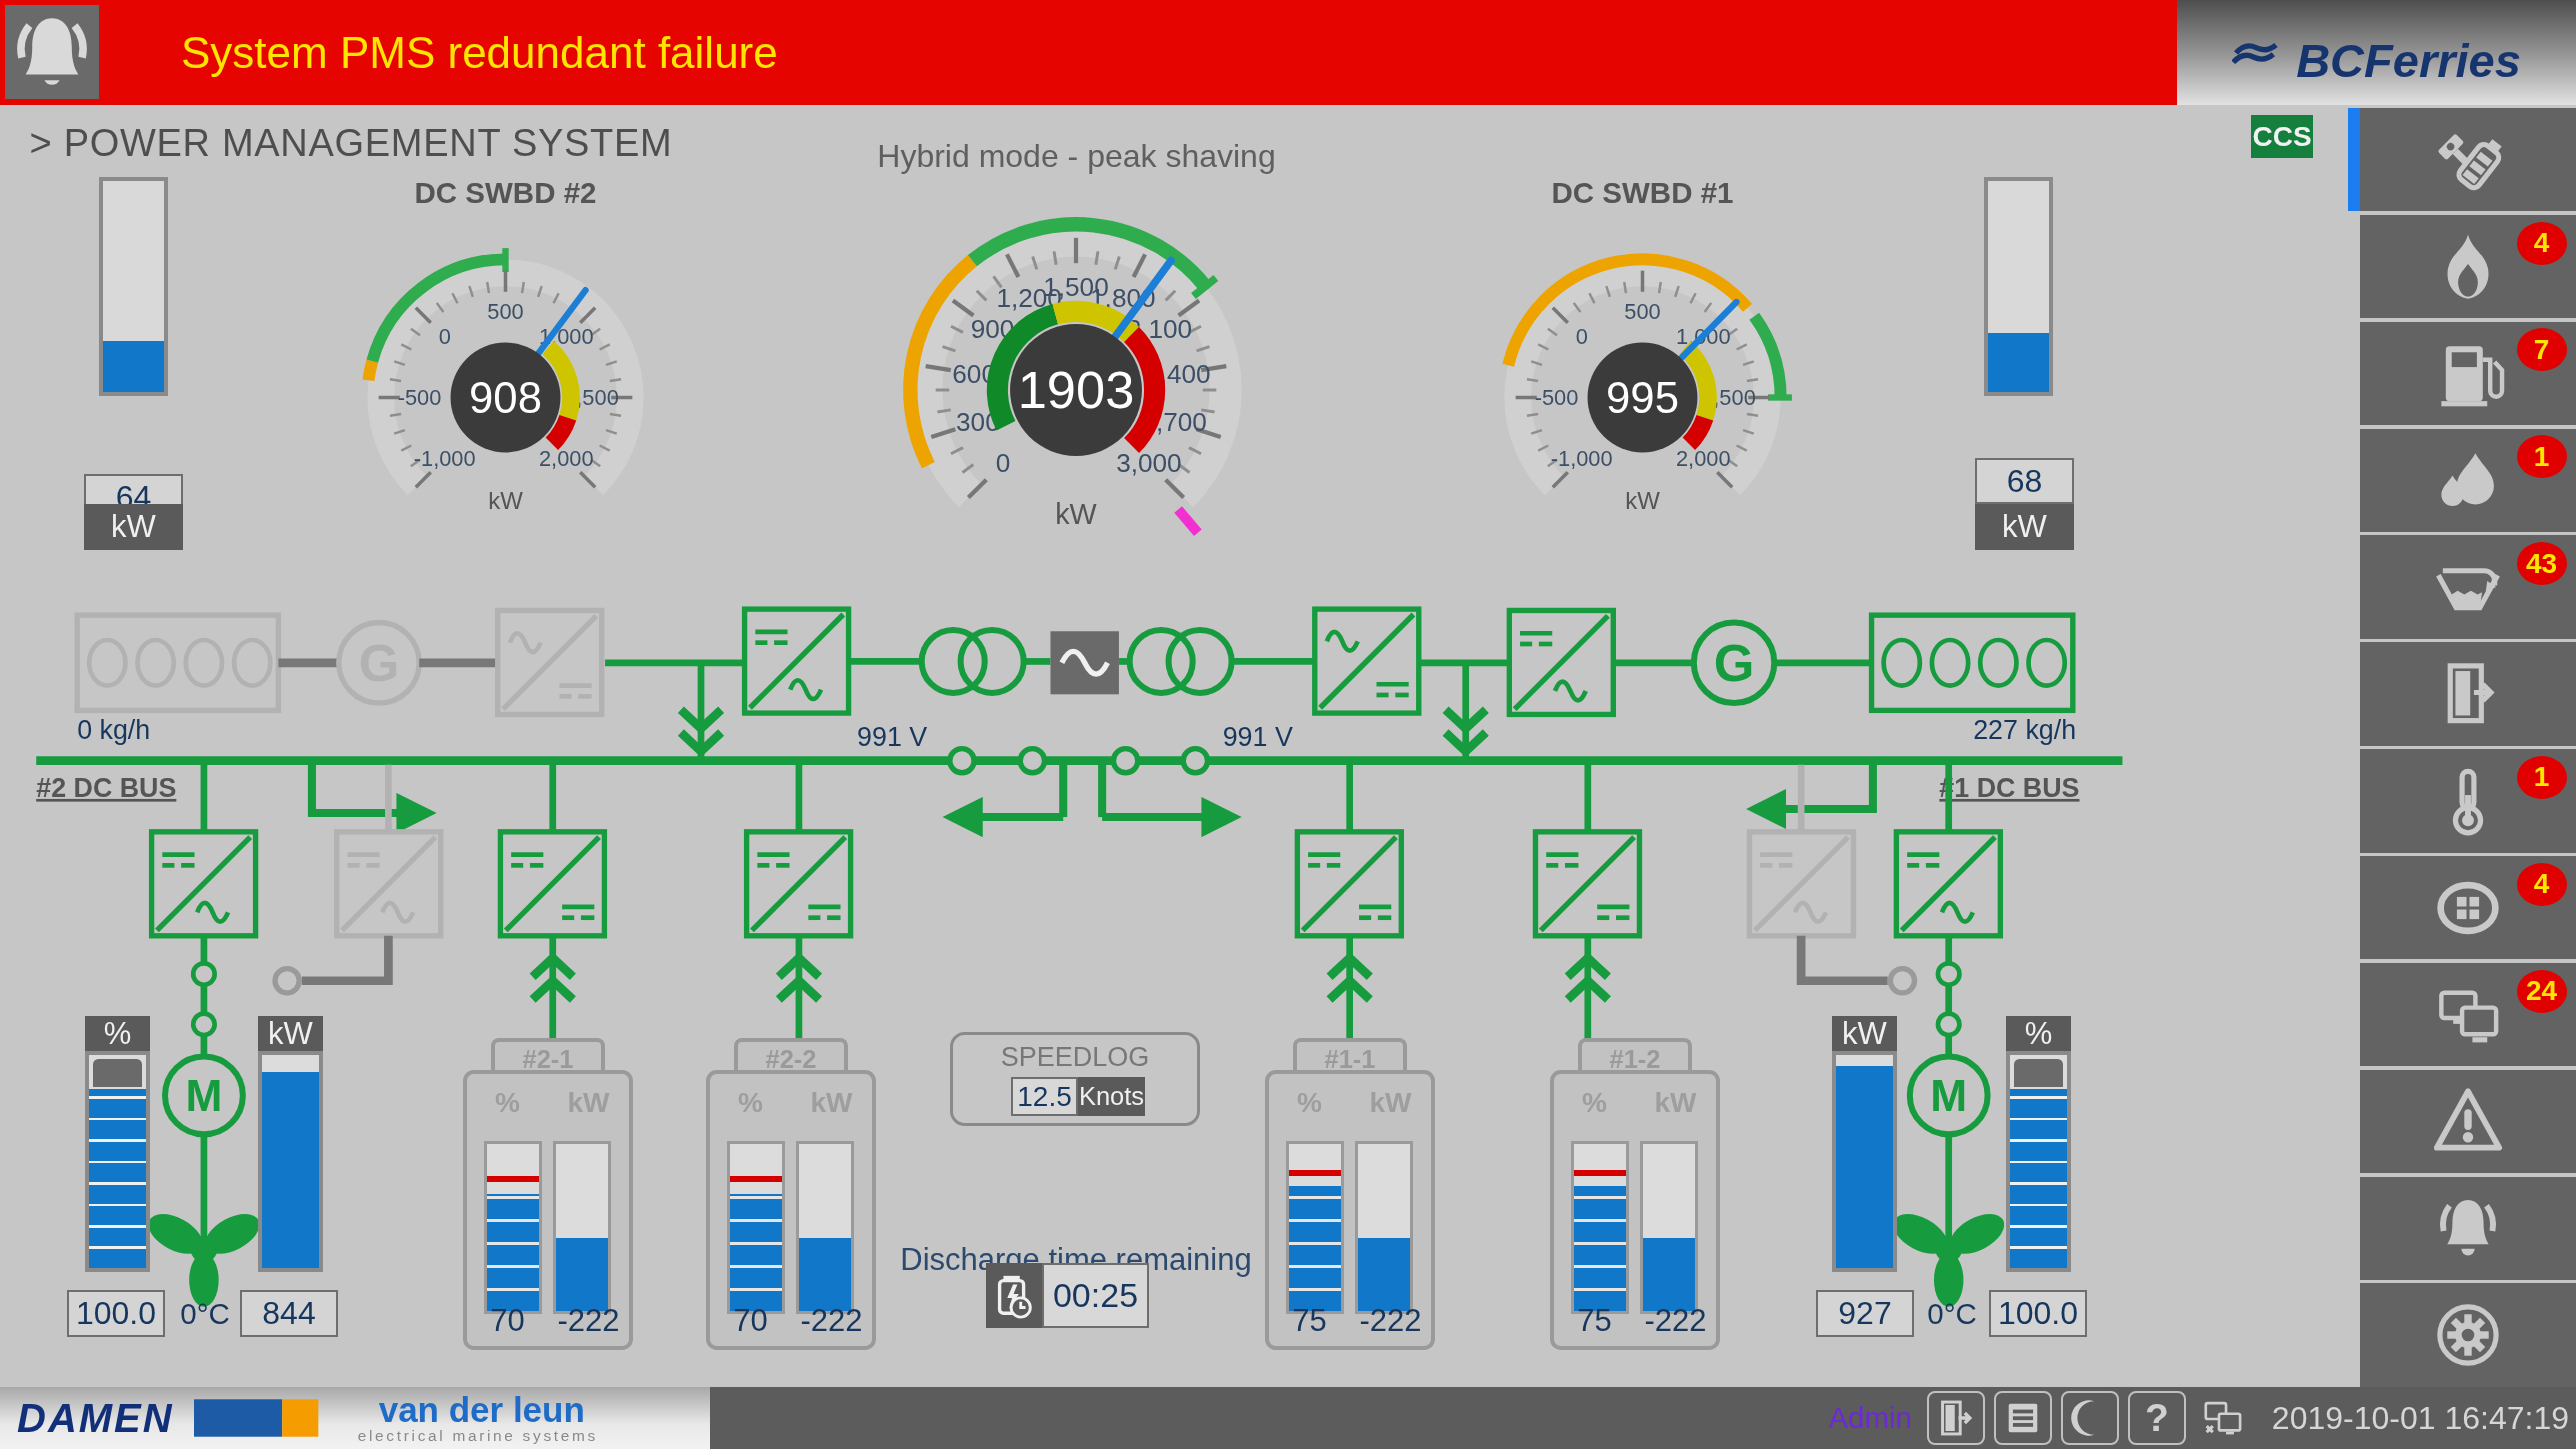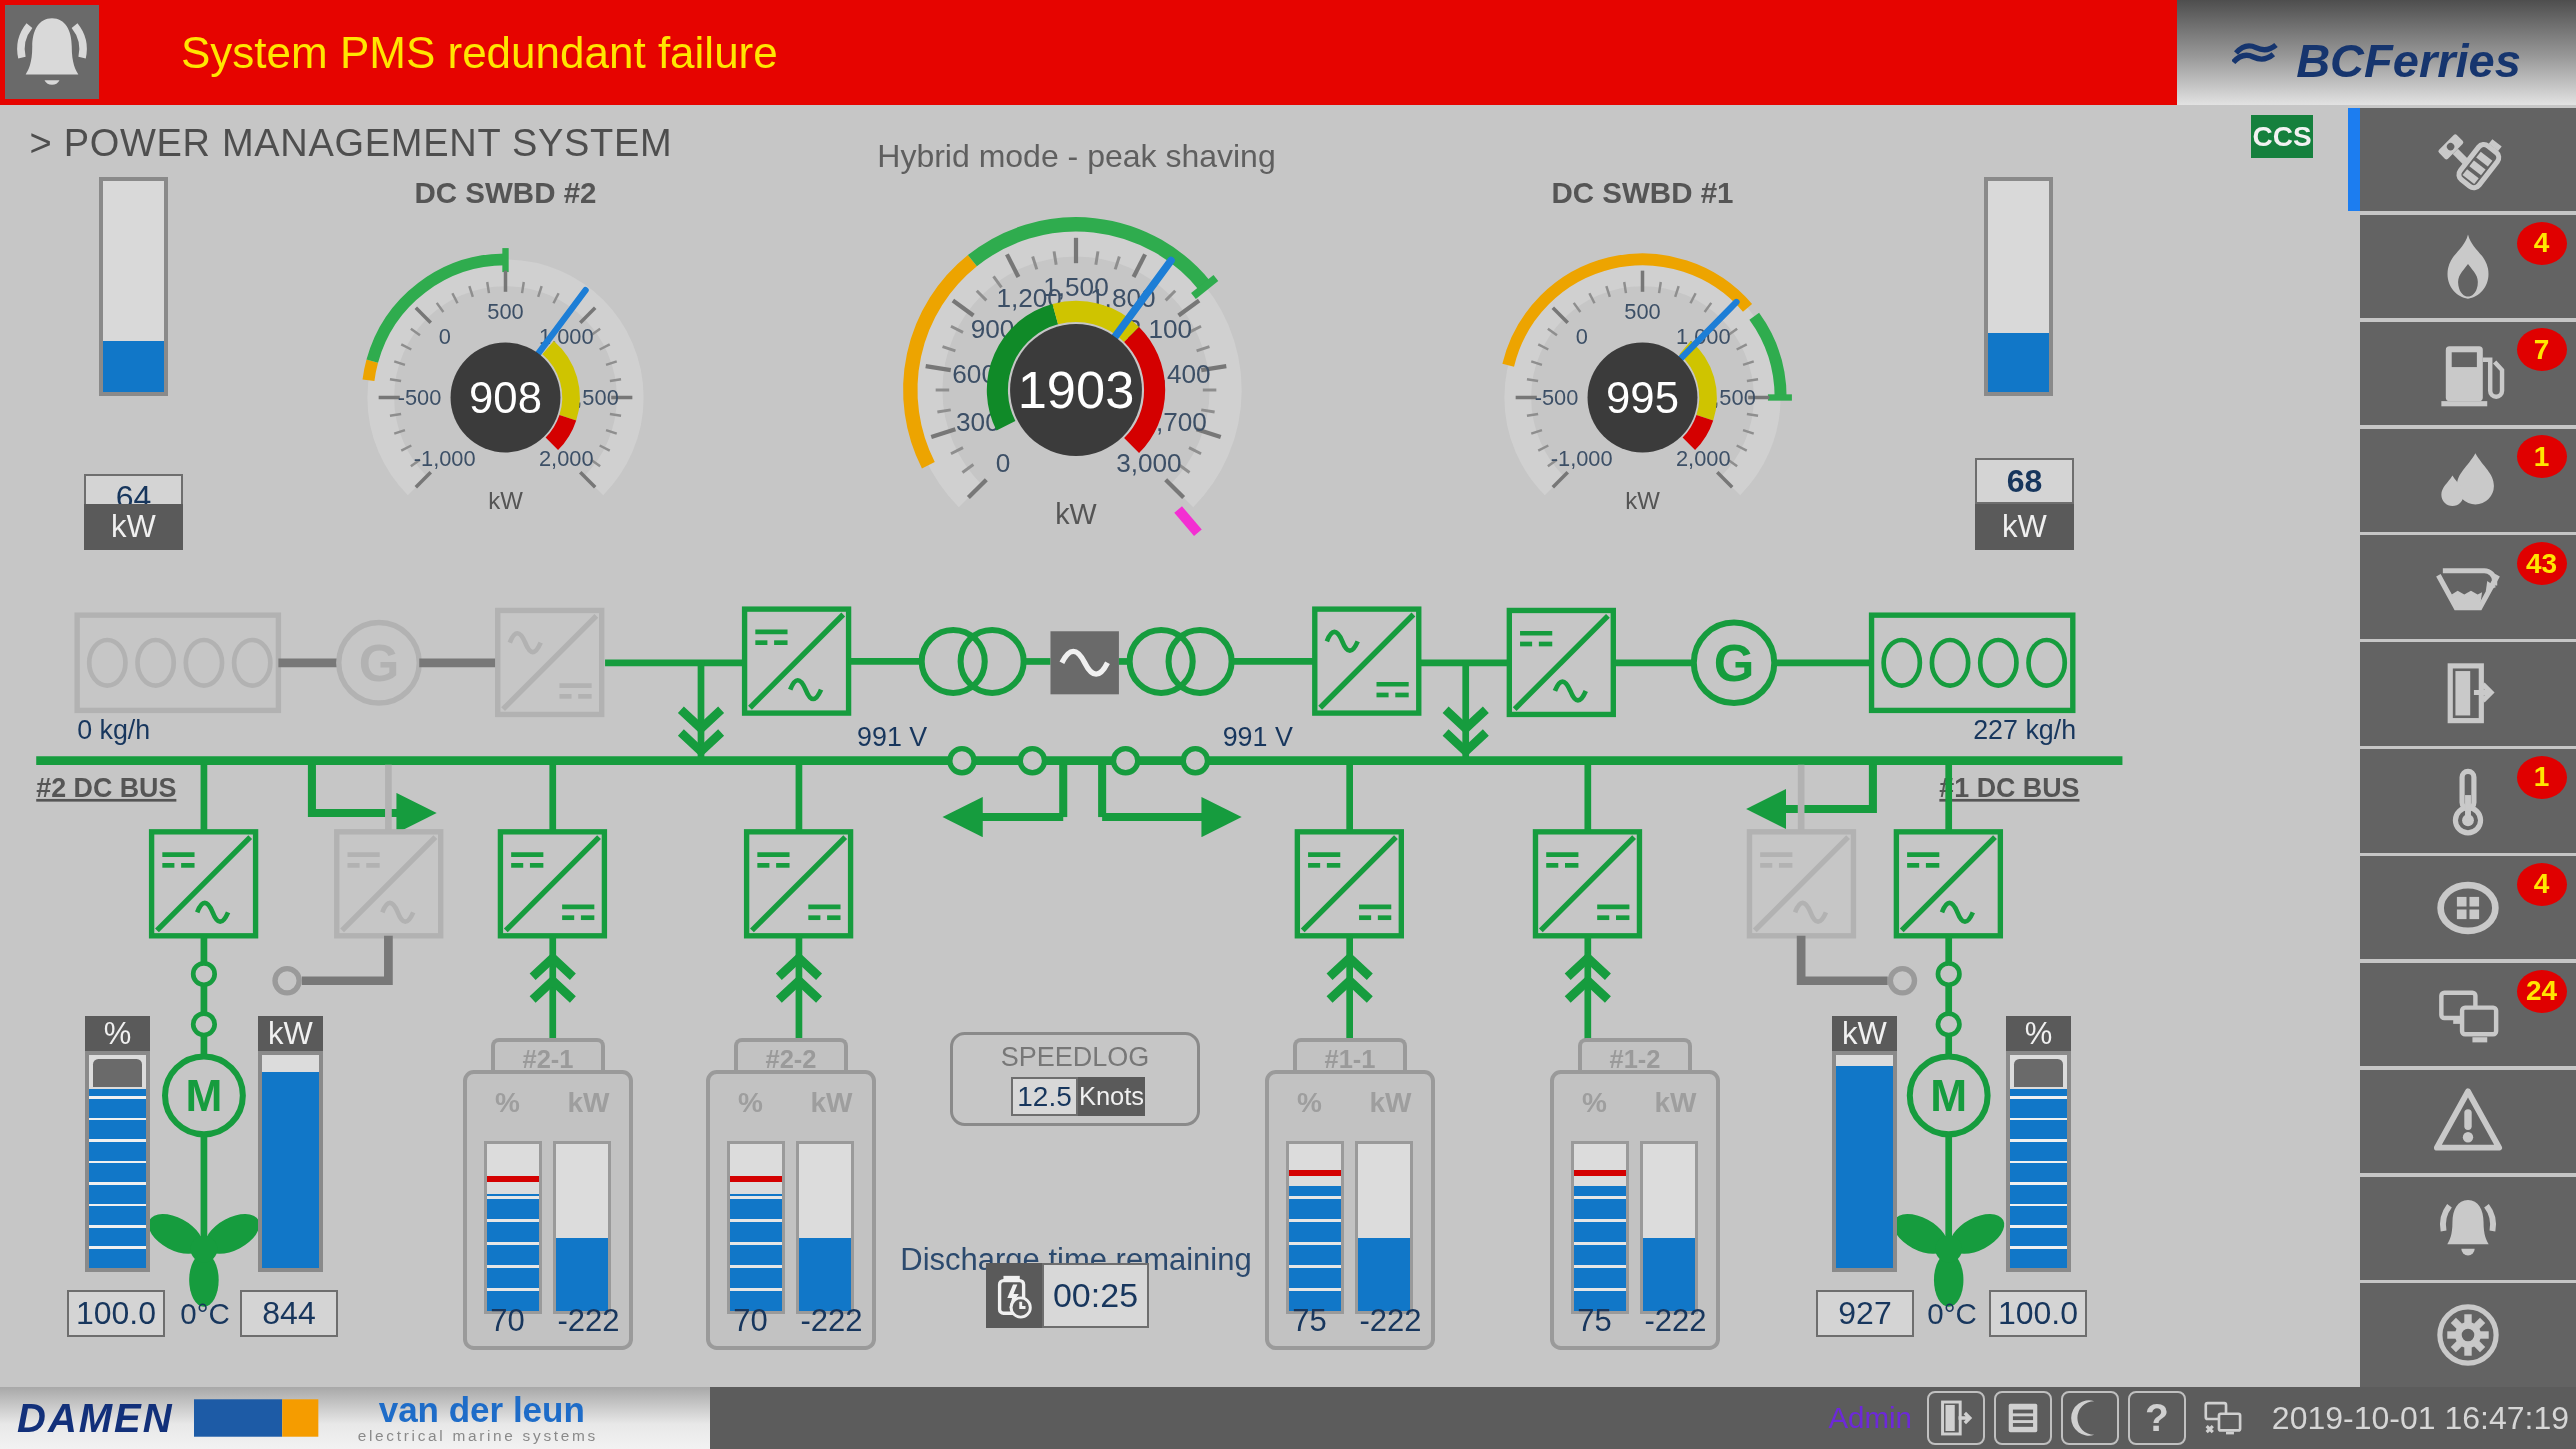--- a/index.html
+++ b/index.html
@@ -256,21 +256,21 @@
 
   <div class="abs vtank" style="left:99px;top:177px;width:69px;height:219px;">
     <div class="fill" id="ltank-fill" style="height: 24%;"></div>
   </div>
   <div class="abs valbox" style="left:84px;top:446px;width:99px;height:46px;line-height:42px;margin-top:28px;">64</div>
   <div class="abs unitbox" style="left:84px;top:504px;width:99px;height:46px;line-height:46px;">kW</div>
 
   <div class="abs vtank" style="left:1984px;top:177px;width:69px;height:219px;">
     <div class="fill" id="rtank-fill" style="height: 28%;"></div>
   </div>
-  <div class="abs valbox" style="left:1975px;top:458px;width:99px;height:46px;line-height:42px;font-weight:bold;">68</div>
+  <div class="abs valbox" style="left:1975px;top:458px;width:99px;height:46px;line-height:42px;">68</div>
   <div class="abs unitbox" style="left:1975px;top:504px;width:99px;height:46px;line-height:46px;">kW</div>
 
   <svg class="abs" style="left:0;top:0;" width="2321" height="1449" viewBox="0 0 3460 2160">
     <defs>
       <marker id="ah" viewBox="0 0 12 12" refX="9" refY="6" markerWidth="5" markerHeight="5" orient="auto-start-reverse">
         <path d="M0 0 L12 6 L0 12 Z" fill="#169c3e"></path>
       </marker>
       <g id="convACDC" fill="none" stroke-width="8">
         <rect x="0" y="0" width="155" height="155"></rect>
         <line x1="8" y1="147" x2="147" y2="8"></line>

